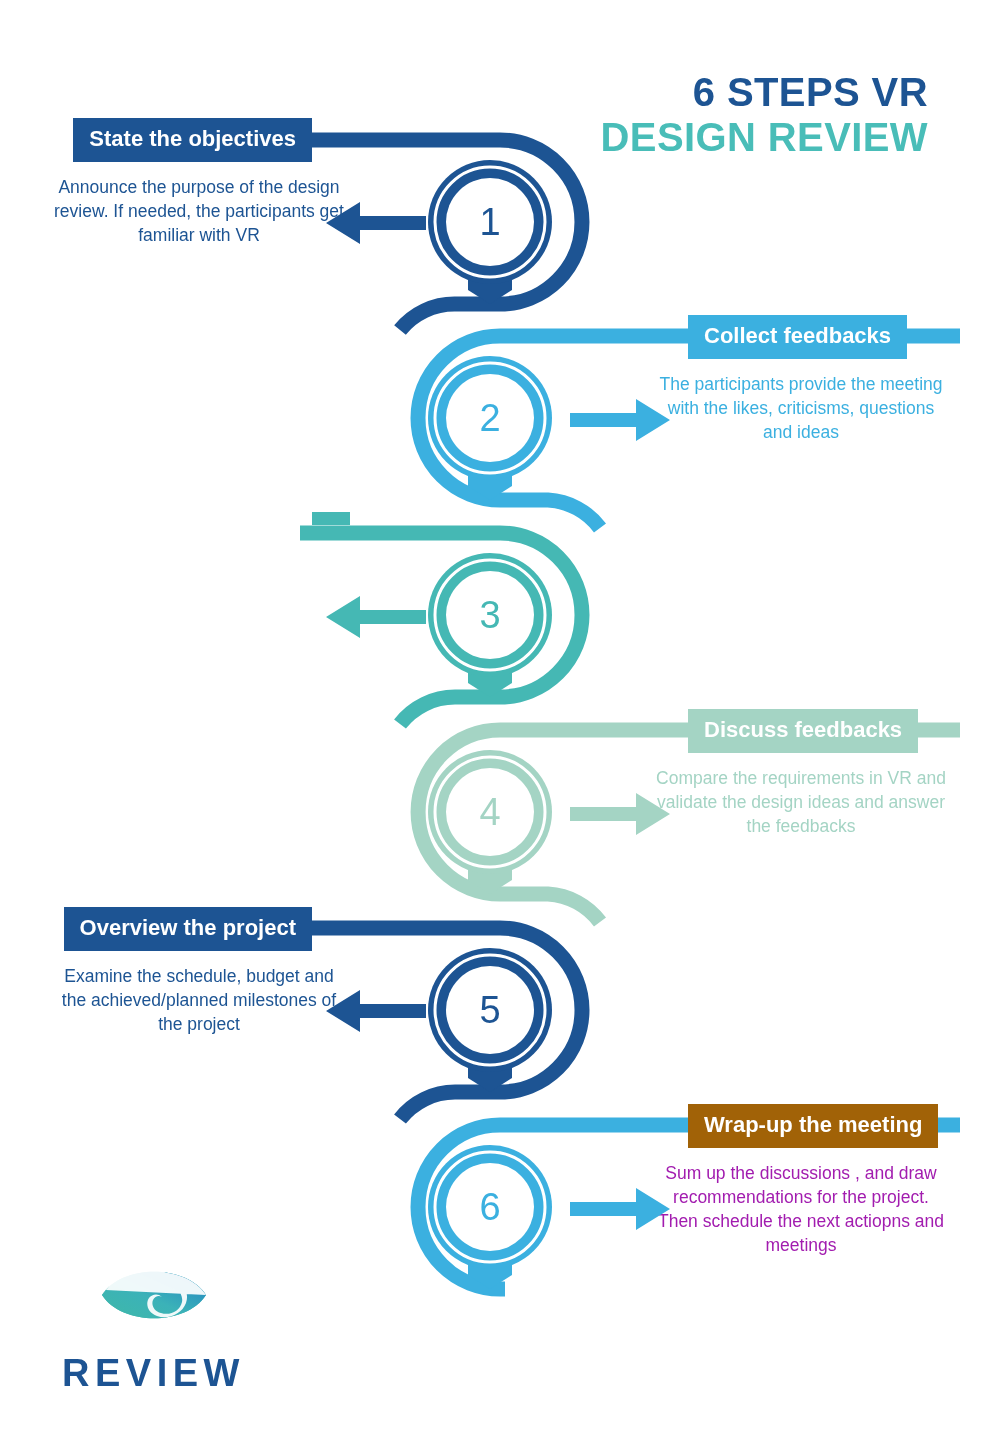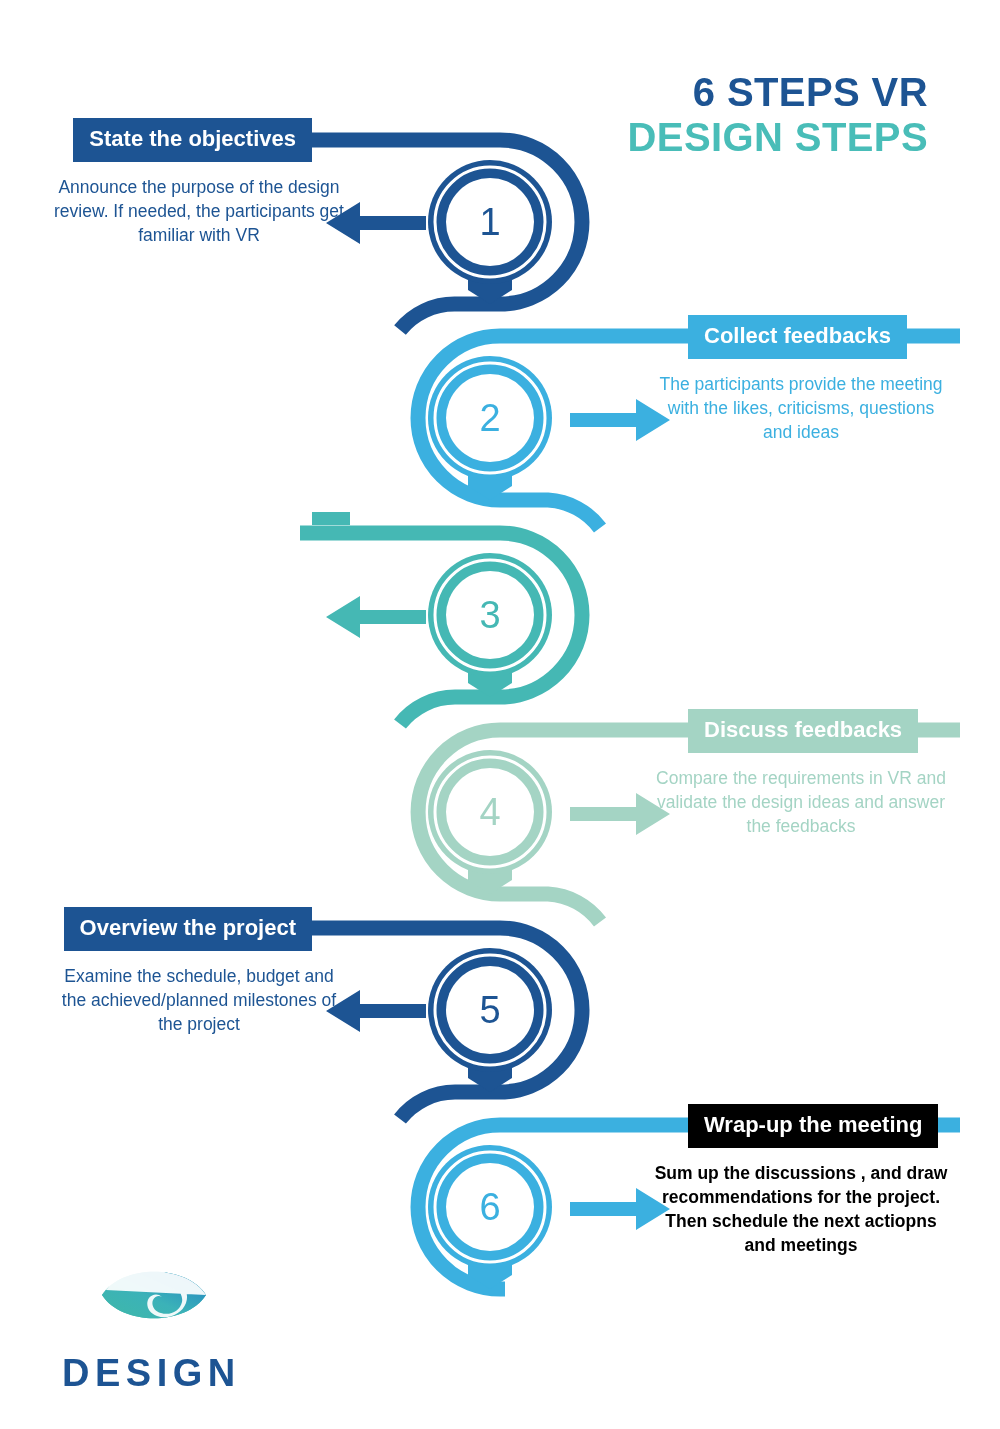--- a/index.html
+++ b/index.html
@@ -98,21 +98,21 @@
 
     <path d="M 960 730 L 500 730 A 82 82 0 0 0 500 894 L 548 894 A 70 70 0 0 1 600 922" fill="none" stroke="#a4d4c4" stroke-width="15" stroke-linecap="butt"></path>
 
     <path d="M 300 928 L 500 928 A 82 82 0 0 1 500 1092 L 455 1092 A 70 70 0 0 0 400 1119" fill="none" stroke="#1d5493" stroke-width="15" stroke-linecap="butt"></path>
 
     <path d="M 960 1125 L 500 1125 A 82 82 0 0 0 500 1289 L 505 1289" fill="none" stroke="#3bb0e0" stroke-width="15" stroke-linecap="butt"></path>
   </svg>
 
   <div class="title-block">
     <div class="title-line1">6 STEPS VR</div>
-    <div class="title-line2">DESIGN STEPS</div>
+    <div class="title-line2">DESIGN REVIEW</div>
   </div>
 
   <div class="step right" style="left:650px; top:315px; width:300px;">
     <div class="label-row">
       <div class="connector-stub" style="background:#3bb0e0;"></div>
       <div class="label-bar" style="background:#3bb0e0;">Collect feedbacks</div>
     </div>
     <div class="desc" style="color:#3bb0e0;">The participants provide the meeting with the likes, criticisms, questions and ideas</div>
   </div>
 
@@ -142,23 +142,23 @@
     <div class="label-row">
       <div class="connector-stub" style="background:#a4d4c4;"></div>
       <div class="label-bar" style="background:#a4d4c4;">Discuss feedbacks</div>
     </div>
     <div class="desc" style="color:#a4d4c4;">Compare the requirements in VR and validate the design ideas and answer the feedbacks</div>
   </div>
 
   <div class="step right" style="left:650px; top:1104px; width:300px;">
     <div class="label-row">
       <div class="connector-stub" style="background:#3bb0e0;"></div>
-      <div class="label-bar" style="background:#000000;">Wrap-up the meeting</div>
-    </div>
-    <div class="desc" style="color:#000000;font-weight:bold;">Sum up the discussions , and draw recommendations for the project. Then schedule the next actiopns and meetings</div>
+      <div class="label-bar" style="background:#a16207;">Wrap-up the meeting</div>
+    </div>
+    <div class="desc" style="color:#a21caf;">Sum up the discussions , and draw recommendations for the project. Then schedule the next actiopns and meetings</div>
   </div>
 
   <svg class="badge" style="left:420px; top:152px;" width="140" height="165" viewBox="0 0 140 165">
     <path d="M 48 104 L 92 104 L 92 138 L 70 152 L 48 138 Z" fill="#1d5493"></path>
     <circle cx="70" cy="70" r="62" fill="#1d5493"></circle>
     <circle cx="70" cy="70" r="55" fill="none" stroke="#ffffff" stroke-width="3"></circle>
     <circle cx="70" cy="70" r="44" fill="#ffffff"></circle>
     <text x="70" y="70" text-anchor="middle" dominant-baseline="central" font-family="Liberation Sans, sans-serif" font-size="38" fill="#1d5493">1</text>
   </svg>
 
@@ -234,16 +234,16 @@
                C 36 31 44 24 53 24 C 61 24 66 29 66 35 C 66 40 62 43 58 43
                C 55 43 53 41 53 38" fill="none" stroke="#ffffff" stroke-width="0"></path>
       <path d="M 56 12 C 80 12 95 24 95 38 C 95 53 80 63 62 63 C 47 63 35 53 35 41
                C 35 30 44 23 53 23 C 62 23 68 29 68 36 C 68 42 63 46 58 46
                C 54 46 51 43 51 39 C 51 36 53 34 56 34" fill="none" stroke="url(#eyeGrad2)" stroke-width="0"></path>
       <path d="M 108 37 C 88 6 24 6 4 37 C 14 22 34 14 54 18 C 74 22 86 34 84 44
                C 82 53 72 58 63 55 C 56 53 53 47 55 42 C 57 38 61 37 64 39
                C 60 35 54 36 51 40 C 47 46 50 55 59 58 C 70 62 84 56 88 45
                C 93 31 80 15 58 12 C 38 9 18 18 8 32 Z" fill="#ffffff" opacity="0.92"></path>
     </svg>
-    <div class="logo-word">DESIGN</div>
+    <div class="logo-word">REVIEW</div>
   </div>
 
 </div>
 
 </body></html>

